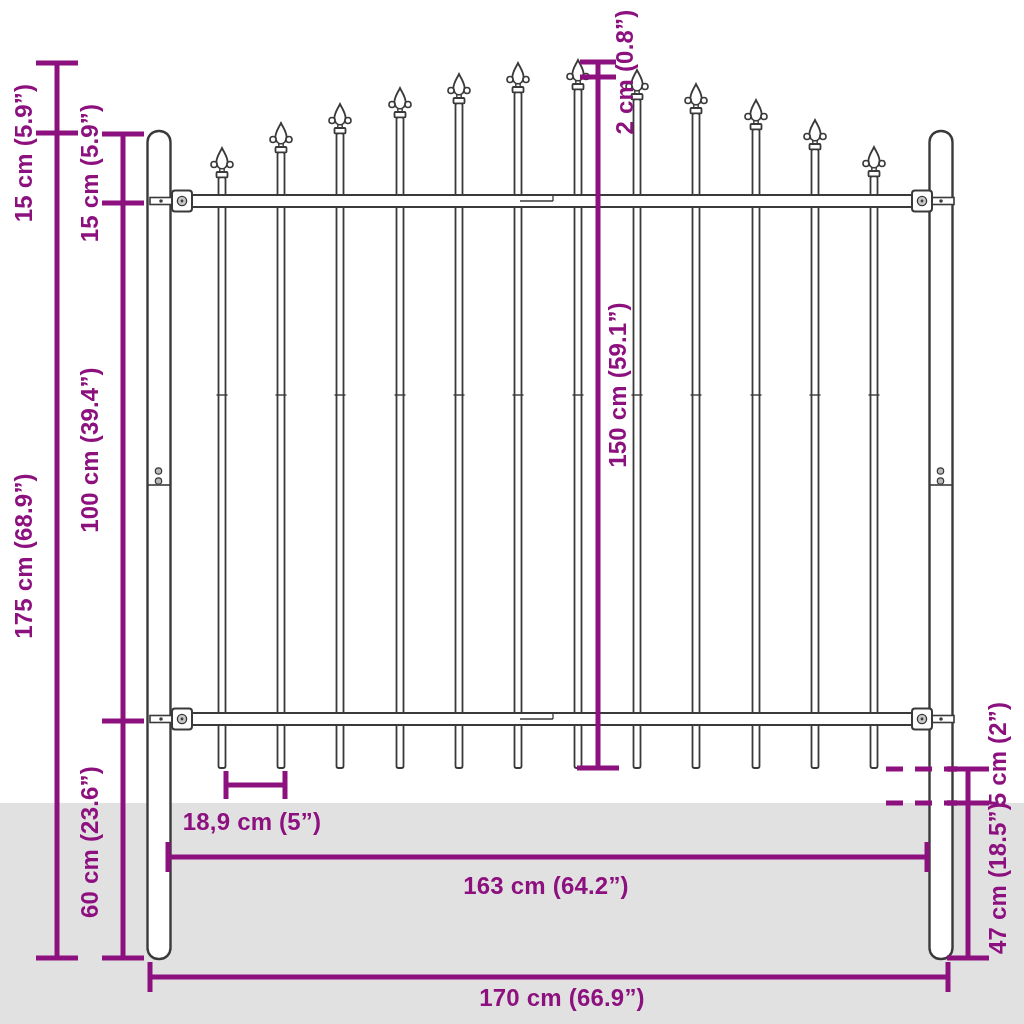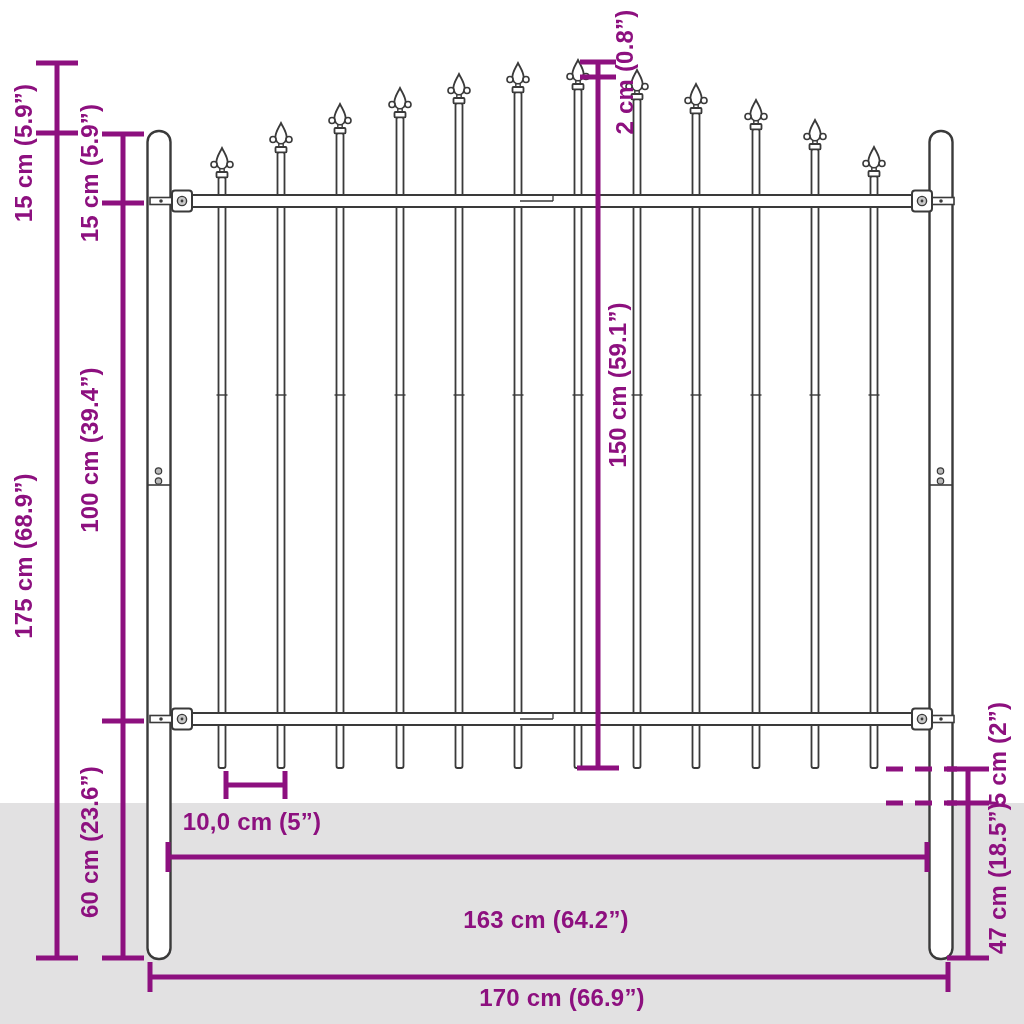--- a/index.html
+++ b/index.html
@@ -211,17 +211,17 @@
 
   <div class="dim-label vert" style="left:24px;top:153px;">15 cm (5.9”)</div>
   <div class="dim-label vert" style="left:90px;top:173px;">15 cm (5.9”)</div>
   <div class="dim-label vert" style="left:90px;top:450px;">100 cm (39.4”)</div>
   <div class="dim-label vert" style="left:24px;top:556px;">175 cm (68.9”)</div>
   <div class="dim-label vert" style="left:90px;top:842px;">60 cm (23.6”)</div>
   <div class="dim-label vert" style="left:625px;top:72px;">2 cm (0.8”)</div>
   <div class="dim-label vert" style="left:618px;top:385px;">150 cm (59.1”)</div>
   <div class="dim-label vert" style="left:998px;top:754px;">5 cm (2”)</div>
   <div class="dim-label vert" style="left:998px;top:878px;">47 cm (18.5”)</div>
-  <div class="dim-label" style="left:252px;top:822px;">10,0 cm (5”)</div>
-  <div class="dim-label" style="left:546px;top:920px;">163 cm (64.2”)</div>
+  <div class="dim-label" style="left:252px;top:822px;">18,9 cm (5”)</div>
+  <div class="dim-label" style="left:546px;top:886px;">163 cm (64.2”)</div>
   <div class="dim-label" style="left:562px;top:998px;">170 cm (66.9”)</div>
 
 </div>
 
 </body></html>

